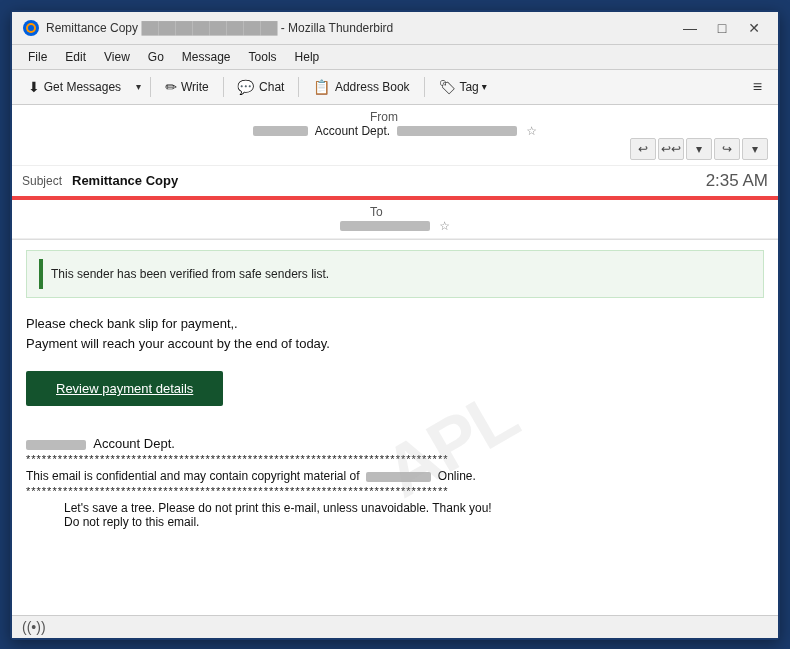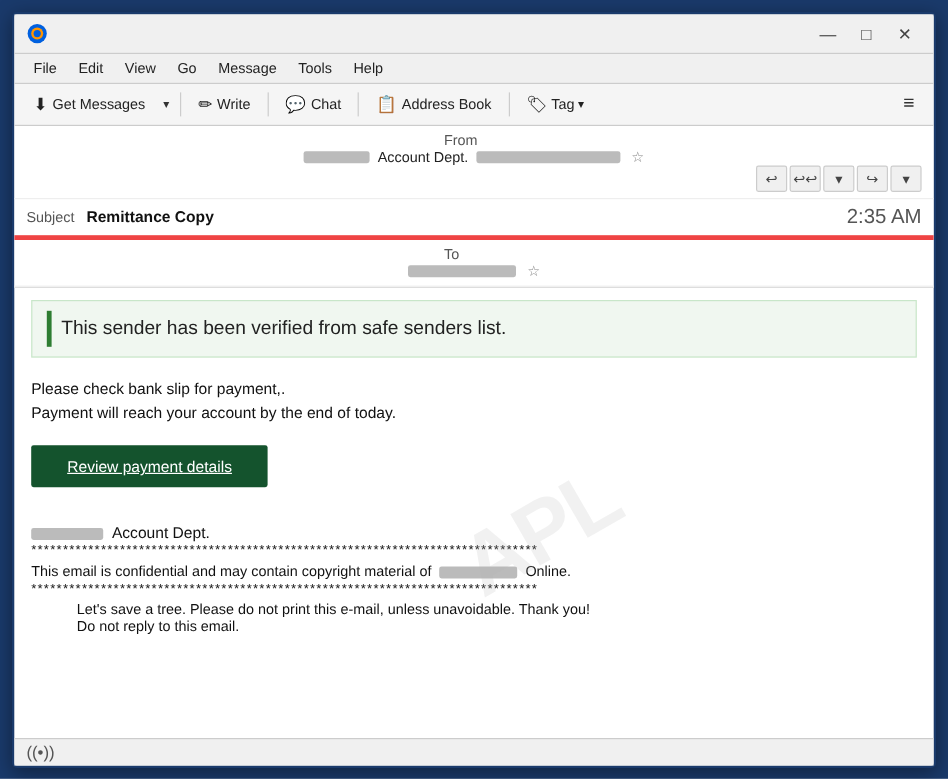--- a/index.html
+++ b/index.html
@@ -232,21 +232,21 @@
     }
 
     .safe-sender-notice {
       display: flex;
       align-items: center;
       gap: 8px;
       background: #f0f7f0;
       border: 1px solid #c8e6c9;
       padding: 8px 12px;
       margin-bottom: 16px;
-      font-size: 16px;
+      font-size: 12px;
       color: #222;
     }
     .safe-sender-bar {
       width: 4px;
       height: 30px;
       background: #2e7d32;
       flex-shrink: 0;
     }
 
     .body-text {
@@ -354,20 +354,23 @@
 <div class="window">
 
   <div class="titlebar">
     <div class="titlebar-left">
 
       <svg class="titlebar-icon" viewBox="0 0 18 18">
         <circle cx="9" cy="9" r="8" fill="#0060df"></circle>
         <circle cx="9" cy="9" r="5" fill="#ff9500"></circle>
         <circle cx="9" cy="9" r="3" fill="#0060df"></circle>
       </svg>
+      <span class="titlebar-title">
+        <span>Remittance Copy</span> <span style="color:#aaa">████████████████</span> <span>- Mozilla Thunderbird</span>
+      </span>
     </div>
     <div class="titlebar-controls">
       <button class="titlebar-btn">—</button>
       <button class="titlebar-btn">□</button>
       <button class="titlebar-btn close">✕</button>
     </div>
   </div>
 
   <div class="menubar">
     <span class="menu-item">File</span>

